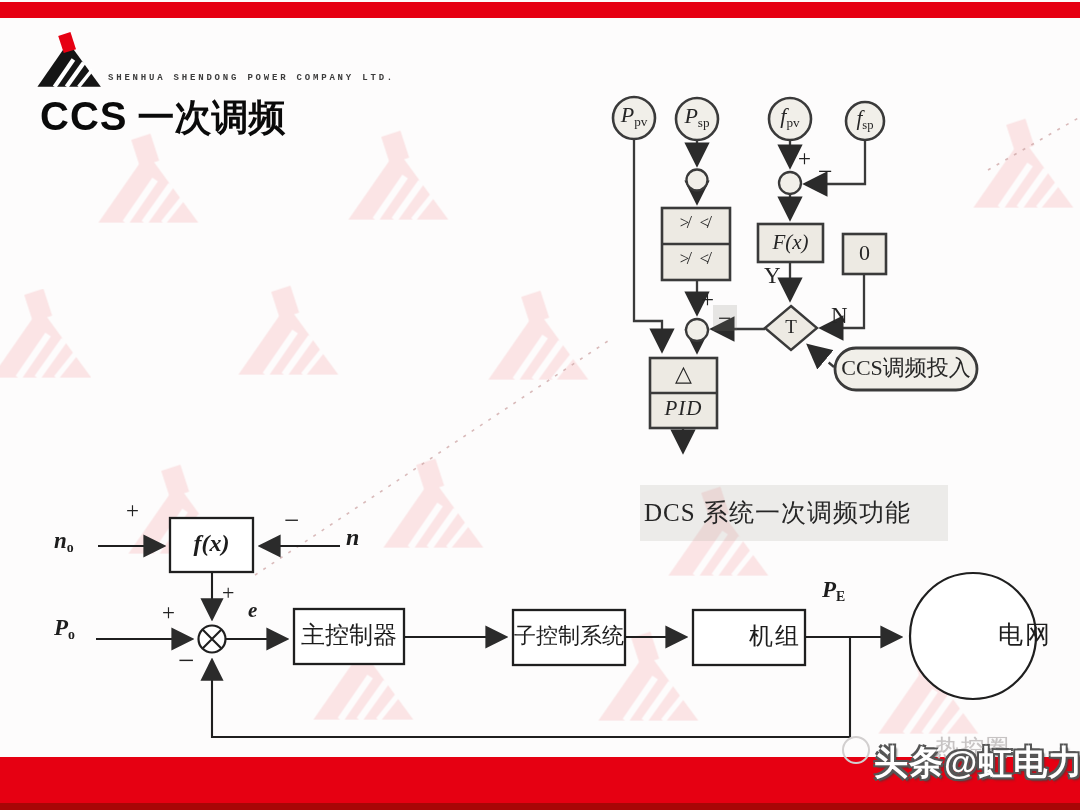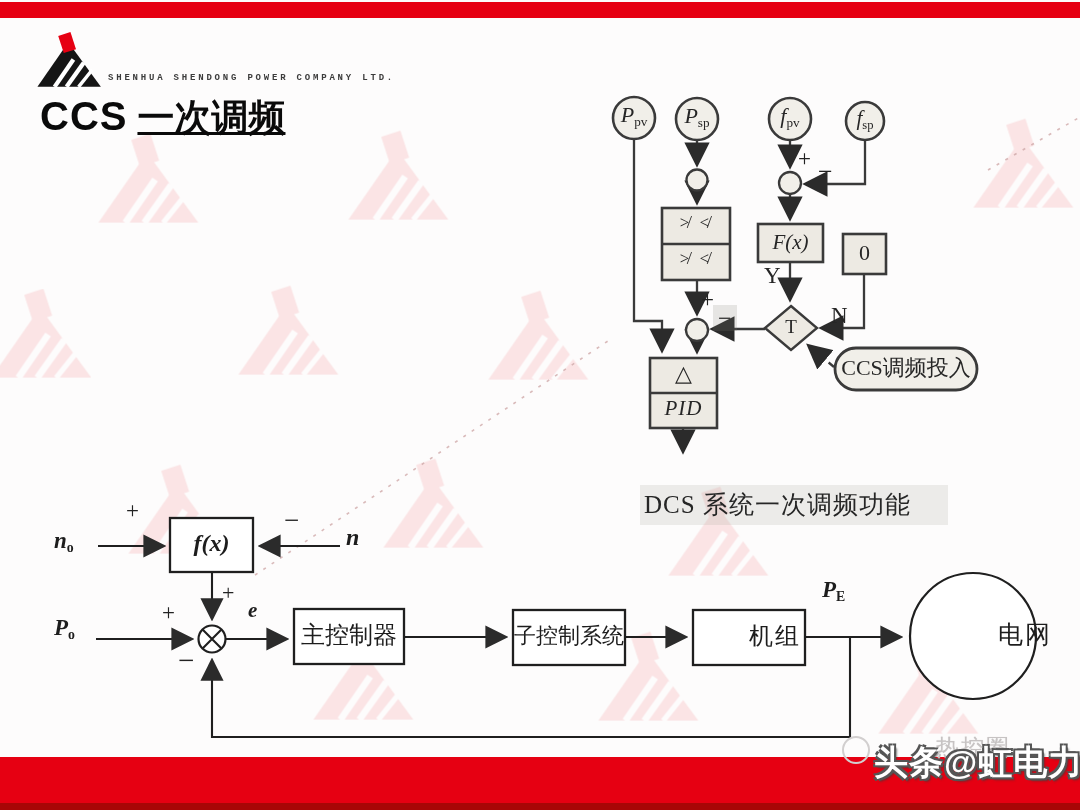--- a/index.html
+++ b/index.html
@@ -18,25 +18,25 @@
   .bold{font-weight:bold;}
   .lbl sub{font-size:60%;font-style:normal;vertical-align:-4px;}
   .sign{font-family:"Liberation Serif",serif;color:#222;}
   
   #company-cn{left:106px;top:38px;font-size:28px;font-weight:bold;color:#121212;
     font-family:"Liberation Sans",sans-serif;letter-spacing:1px;}
   #company-en{left:108px;top:74px;font-size:9px;font-weight:bold;color:#3c3c3c;
     font-family:Liberation Mono, monospace;letter-spacing:2.8px;}
   #page-title{left:40px;top:94px;font-size:40px;font-weight:bold;color:#0a0a0a;}
   #page-title .t-en{font-family:"Liberation Sans",sans-serif;letter-spacing:1px;margin-top:12px;}
-  #page-title .t-cn{font-family:"Liberation Serif",serif;font-size:37px;text-decoration:underline;}
+  #page-title .t-cn{font-family:"Liberation Serif",serif;font-size:37px;}
   
   .scan{color:#262626;}
   #dcs-caption{left:640px;top:485px;width:300px;font-size:25px;letter-spacing:1px;
-    background:rgba(160,158,150,.18);padding:6px 4px;}
+    background:rgba(160,158,150,.18);padding:14px 4px;}
   
   #wm-faint{left:936px;top:735px;font-size:23px;color:#c7c3c3;letter-spacing:2px;
     text-shadow:0 0 1px #ddd;}
   #wm-faint-circle{position:absolute;left:842px;top:736px;width:24px;height:24px;
     border:2px solid #d2cfcf;border-radius:50%;}
   #wm-main{left:874px;top:744px;font-size:34px;font-weight:bold;color:#fff;
     font-family:"Liberation Sans",sans-serif;letter-spacing:1px;
     text-shadow:-2px -2px 0 #555,2px -2px 0 #555,-2px 2px 0 #555,2px 2px 0 #555,3px 3px 2px rgba(60,60,60,.6);}
 </style>
 </head>

